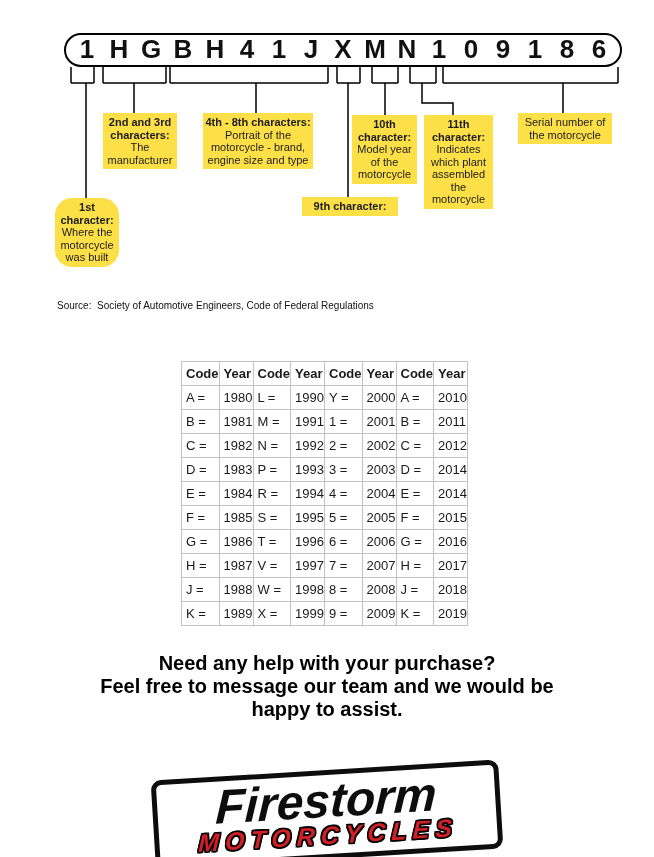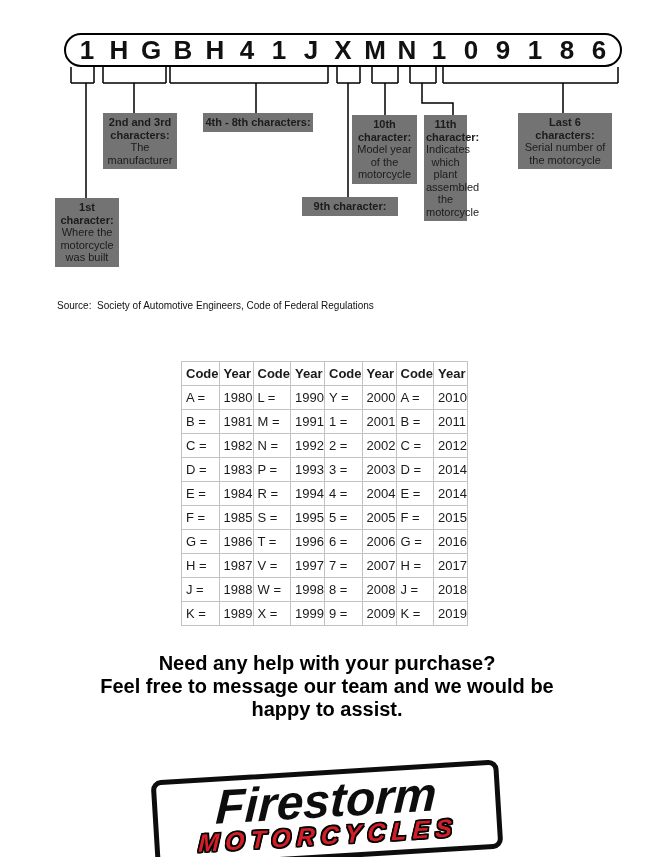--- a/index.html
+++ b/index.html
@@ -1,39 +1,39 @@
 <!DOCTYPE html>
 <html><head>
 <meta charset="utf-8">
 <style>
   html,body{margin:0;padding:0;background:#ffffff;}
   body{font-family:"Liberation Sans","DejaVu Sans",sans-serif;color:#1a1a1a;}
   .page{position:relative;width:654px;height:857px;background:#fff;overflow:hidden;}
 
   
   .vin-box{position:absolute;left:64px;top:33px;width:558px;height:34px;
-    border:2px solid #000;border-radius:17px;display:flex;align-items:center;
+    border:2px solid #000;border-radius:17px;display:flex;align-items:flex-end;
     justify-content:center;box-sizing:border-box;background:#fff;}
   .vin-chars{white-space:nowrap;}
   .vin-char{display:inline-block;width:32px;text-align:center;
     font-size:26px;font-weight:bold;color:#111;}
 
   
   .lines{position:absolute;left:0;top:0;pointer-events:none;}
 
   
-  .gbox{position:absolute;background:#737373;font-size:11px;line-height:12.5px;
+  .gbox{position:absolute;background:#fde047;font-size:11px;line-height:12.5px;
     text-align:center;padding:3px 2px;box-sizing:border-box;color:#1c1c1c;}
   .gbox .h{font-weight:bold;}
-  .box-first{left:55px;top:198px;width:64px;}
+  .box-first{left:55px;top:198px;width:64px;border-radius:17px;}
   .box-second{left:103px;top:113px;width:74px;}
   .box-fourth{left:203px;top:113px;width:110px;}
   .box-ninth{left:302px;top:197px;width:96px;}
   .box-tenth{left:352px;top:115px;width:65px;}
-  .box-eleventh{left:424px;top:115px;width:43px;}
+  .box-eleventh{left:424px;top:115px;width:69px;}
   .box-last{left:518px;top:113px;width:94px;}
 
   .source-note{position:absolute;left:57px;top:300px;font-size:10px;
     color:#111;white-space:pre;}
 
   
   .year-table-wrap{position:absolute;left:181px;top:361px;}
   table.codes{border-collapse:collapse;table-layout:fixed;}
   table.codes th,table.codes td{border:1px solid #c3c3c3;height:23px;
     font-size:13px;padding:0 0 0 4px;text-align:left;vertical-align:middle;
@@ -81,38 +81,38 @@
     <div>Where the motorcycle was built</div>
   </div>
 
   <div class="gbox box-second">
     <div class="h">2nd and 3rd characters:</div>
     <div>The manufacturer</div>
   </div>
 
   <div class="gbox box-fourth">
     <div class="h">4th - 8th characters:</div>
+    <div>Portrait of the motorcycle - brand, engine size and type</div>
   </div>
 
   <div class="gbox box-ninth">
     <div class="h">9th character:</div>
   </div>
 
   <div class="gbox box-tenth">
     <div class="h">10th character:</div>
     <div>Model year of the motorcycle</div>
   </div>
 
   <div class="gbox box-eleventh">
     <div class="h">11th character:</div>
     <div>Indicates which plant assembled the motorcycle</div>
   </div>
 
   <div class="gbox box-last">
-    <div class="h">Last 6 characters:</div>
     <div>Serial number of the motorcycle</div>
   </div>
 
   <div class="source-note">Source:  Society of Automotive Engineers, Code of Federal Regulations</div>
 
   <div class="year-table-wrap">
     <table class="codes">
       <colgroup>
         <col style="width:37px">
           <col style="width:34px">

